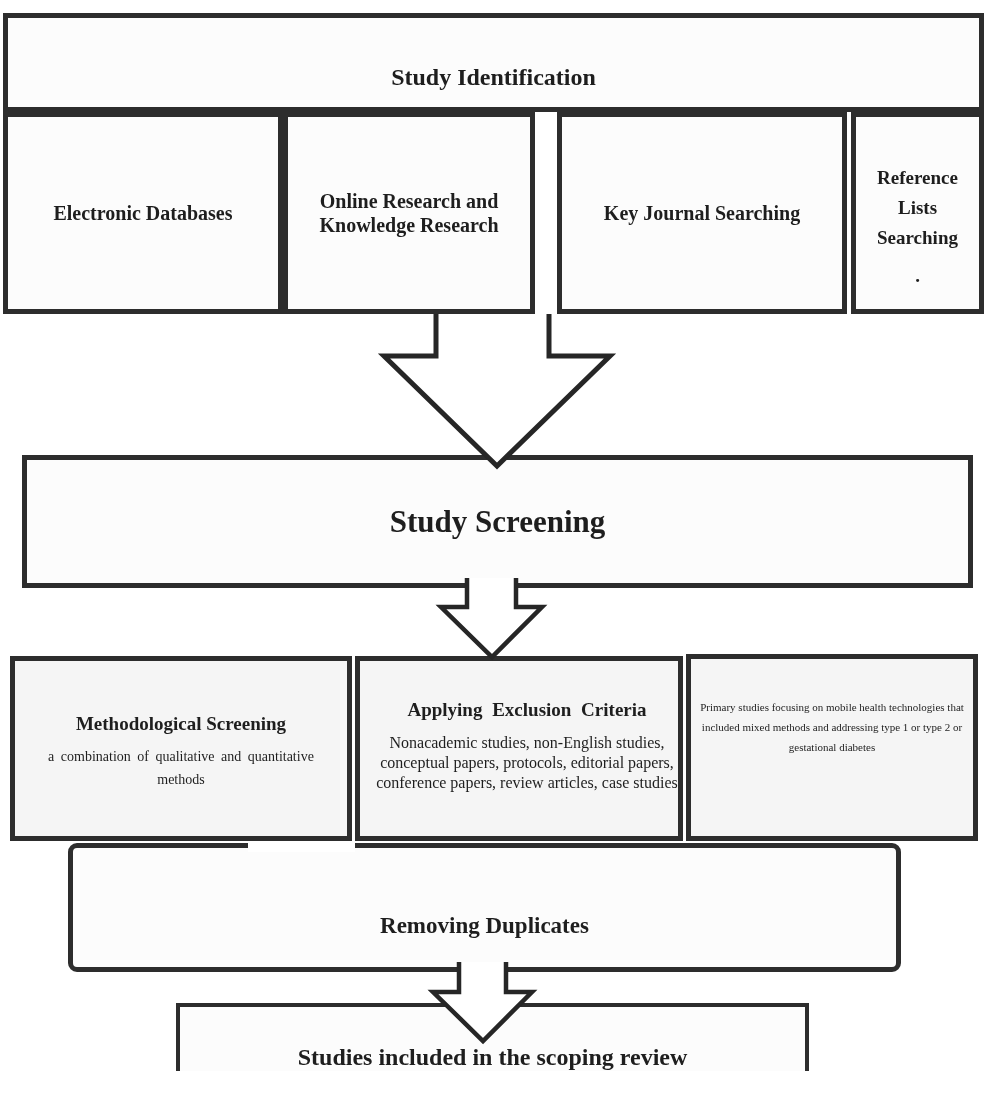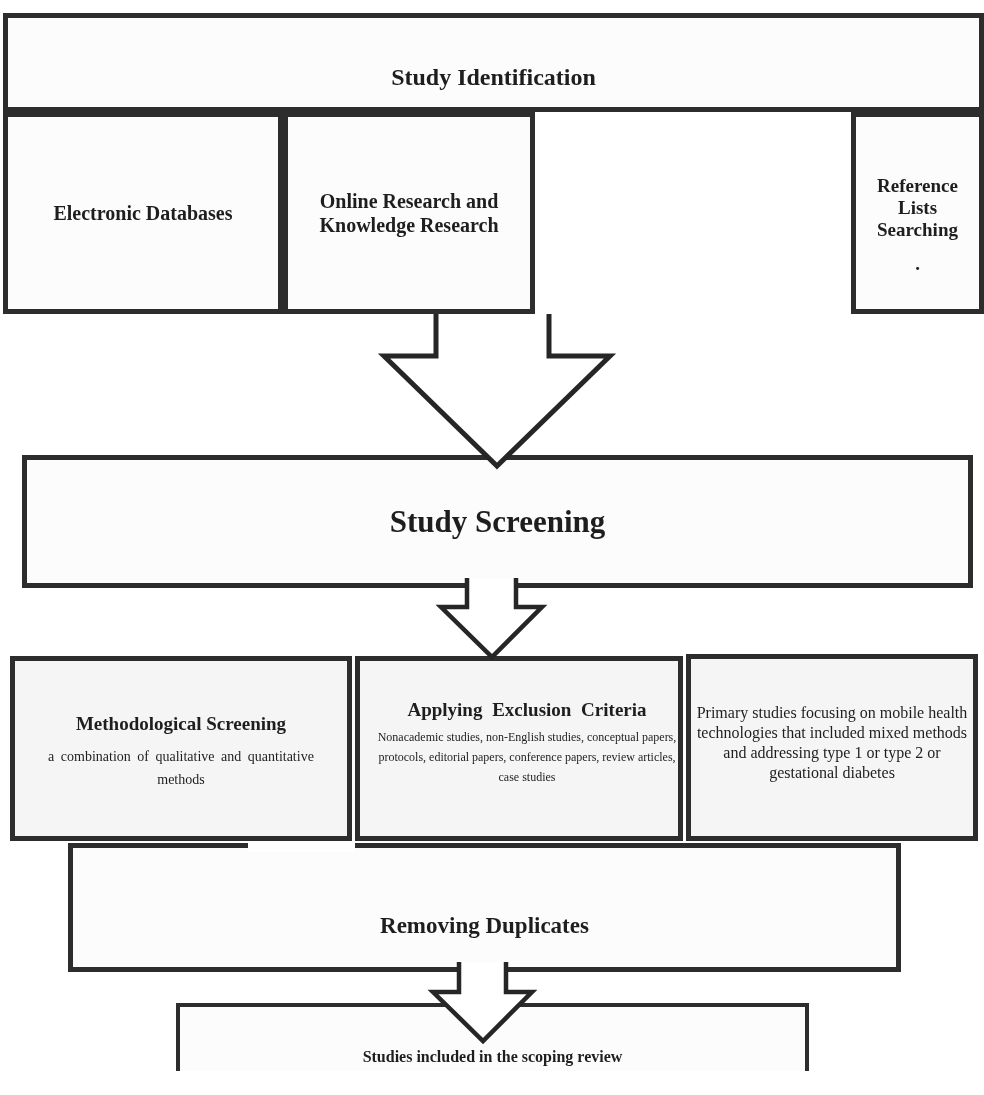--- a/index.html
+++ b/index.html
@@ -26,41 +26,41 @@
   #header-box{left:3px;top:13px;width:981px;height:99px;padding-top:30px;}
   #header-box .title{font-size:24px;}
 
   .src-box{top:112px;height:202px;}
   #box-electronic{left:3px;width:280px;}
   #box-online{left:283px;width:252px;}
   #box-journal{left:557px;width:290px;}
   #box-reference{left:851px;width:133px;padding-top:24px;}
   .src-box .title{font-size:20px;line-height:24px;}
   #box-online .title{max-width:212px;}
-  #box-reference .title{font-size:19px;line-height:22px;max-width:100px;}
+  #box-reference .title{font-size:19px;line-height:30px;max-width:100px;}
   #box-reference .footnote{font-size:19px;font-weight:bold;line-height:22px;margin-top:12px;}
 
   #ss-box{left:22px;top:455px;width:951px;height:133px;}
   #ss-box .title{font-size:31px;}
 
   .crit-box{top:656px;height:185px;background:#f5f5f5;justify-content:flex-start;}
   #crit-method{left:10px;width:342px;padding-top:50px;align-items:center;}
   #crit-excl{left:355px;width:328px;padding-top:36px;padding-left:16px;}
   #crit-incl{left:686px;width:292px;top:654px;height:187px;padding-top:38px;}
   .crit-box .title{font-size:19px;line-height:26px;}
   #crit-excl .title,#crit-incl .title{word-spacing:5px;}
   #crit-method .body{font-size:14px;line-height:23px;margin-top:8px;max-width:300px;word-spacing:3px;}
-  #crit-excl .body{font-size:12px;line-height:20px;margin-top:4px;max-width:302px;}
-  #crit-incl .body{font-size:16px;line-height:20px;margin-top:6px;max-width:272px;}
+  #crit-excl .body{font-size:16px;line-height:20px;margin-top:10px;max-width:302px;}
+  #crit-incl .body{font-size:11px;line-height:20px;max-width:272px;}
 
-  #rd-box{left:68px;top:843px;width:833px;height:129px;padding-top:36px;}
+  #rd-box{left:68px;top:843px;width:833px;height:129px;padding-top:36px;border-radius:9px;}
   #rd-box .title{font-size:23px;}
 
   #final-box{left:176px;top:1003px;width:633px;height:87px;border-width:4px;padding-top:21px;}
-  #final-box .title{font-size:16px;}
+  #final-box .title{font-size:24px;}
 
   
   #rd-border-gap{
     position:absolute;left:248px;top:842px;width:107px;height:10px;
     background:#ffffff;
   }
   #arrow-layer{
     position:absolute;left:0;top:0;width:984px;height:1095px;
     pointer-events:none;
   }
@@ -75,20 +75,23 @@
   </div>
 
   <div class="box src-box" id="box-electronic">
     <span class="title">Electronic Databases</span>
   </div>
 
   <div class="box src-box" id="box-online">
     <span class="title">Online Research and Knowledge Research</span>
   </div>
 
+  <div class="box src-box" id="box-journal">
+    <span class="title">Key Journal Searching</span>
+  </div>
 
   <div class="box src-box" id="box-reference">
     <span class="title">Reference Lists Searching</span>
     <span class="footnote">.</span>
   </div>
 
   <div class="box" id="ss-box">
     <span class="title">Study Screening</span>
   </div>
 

